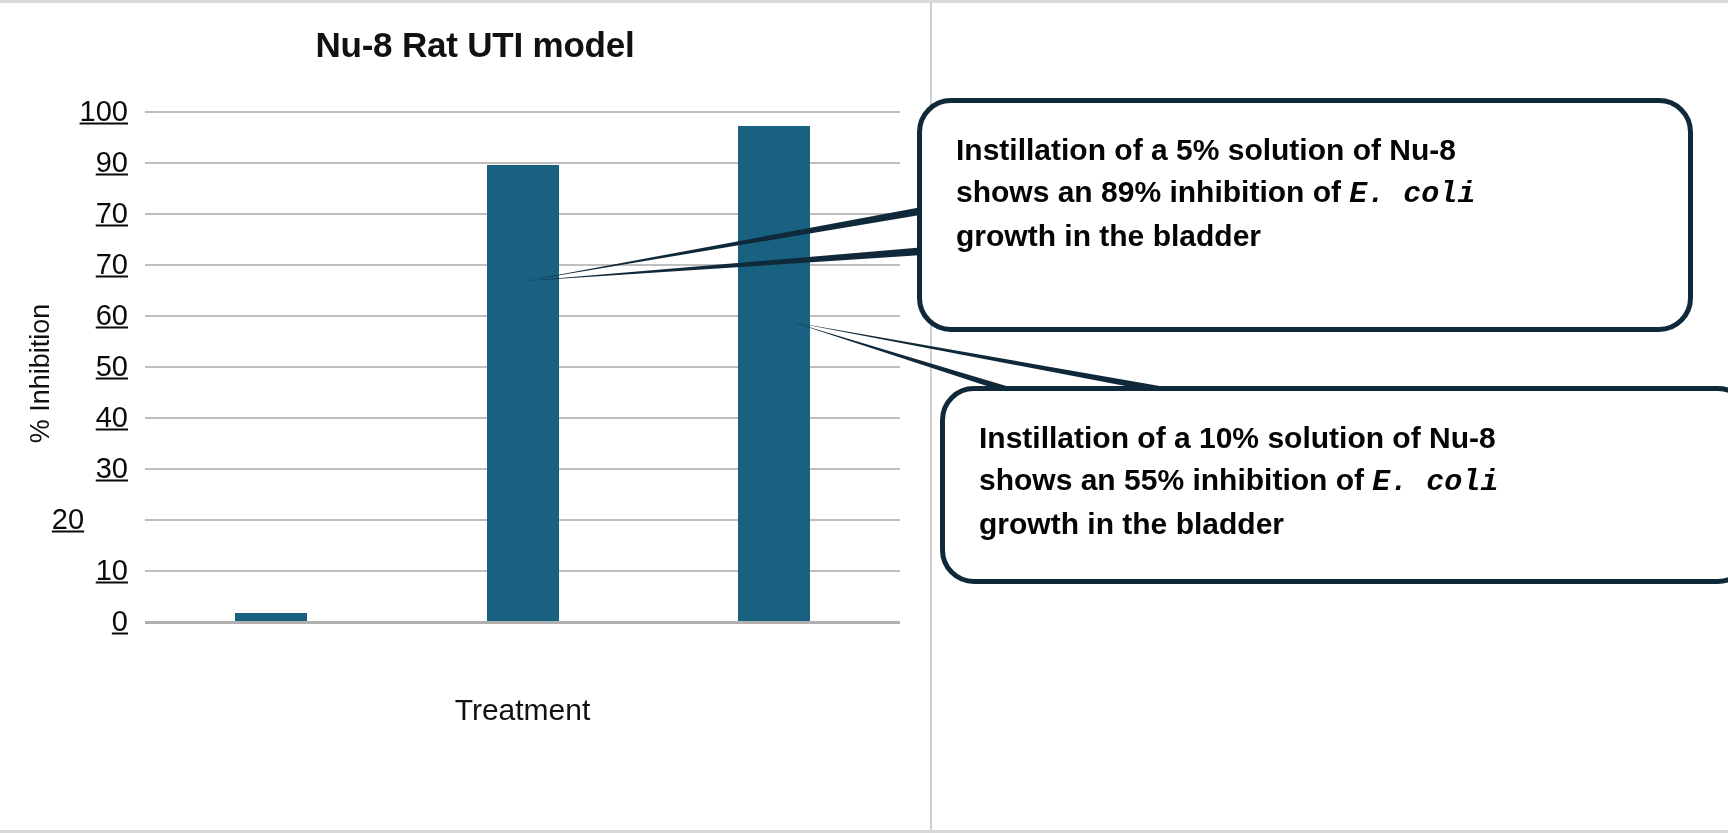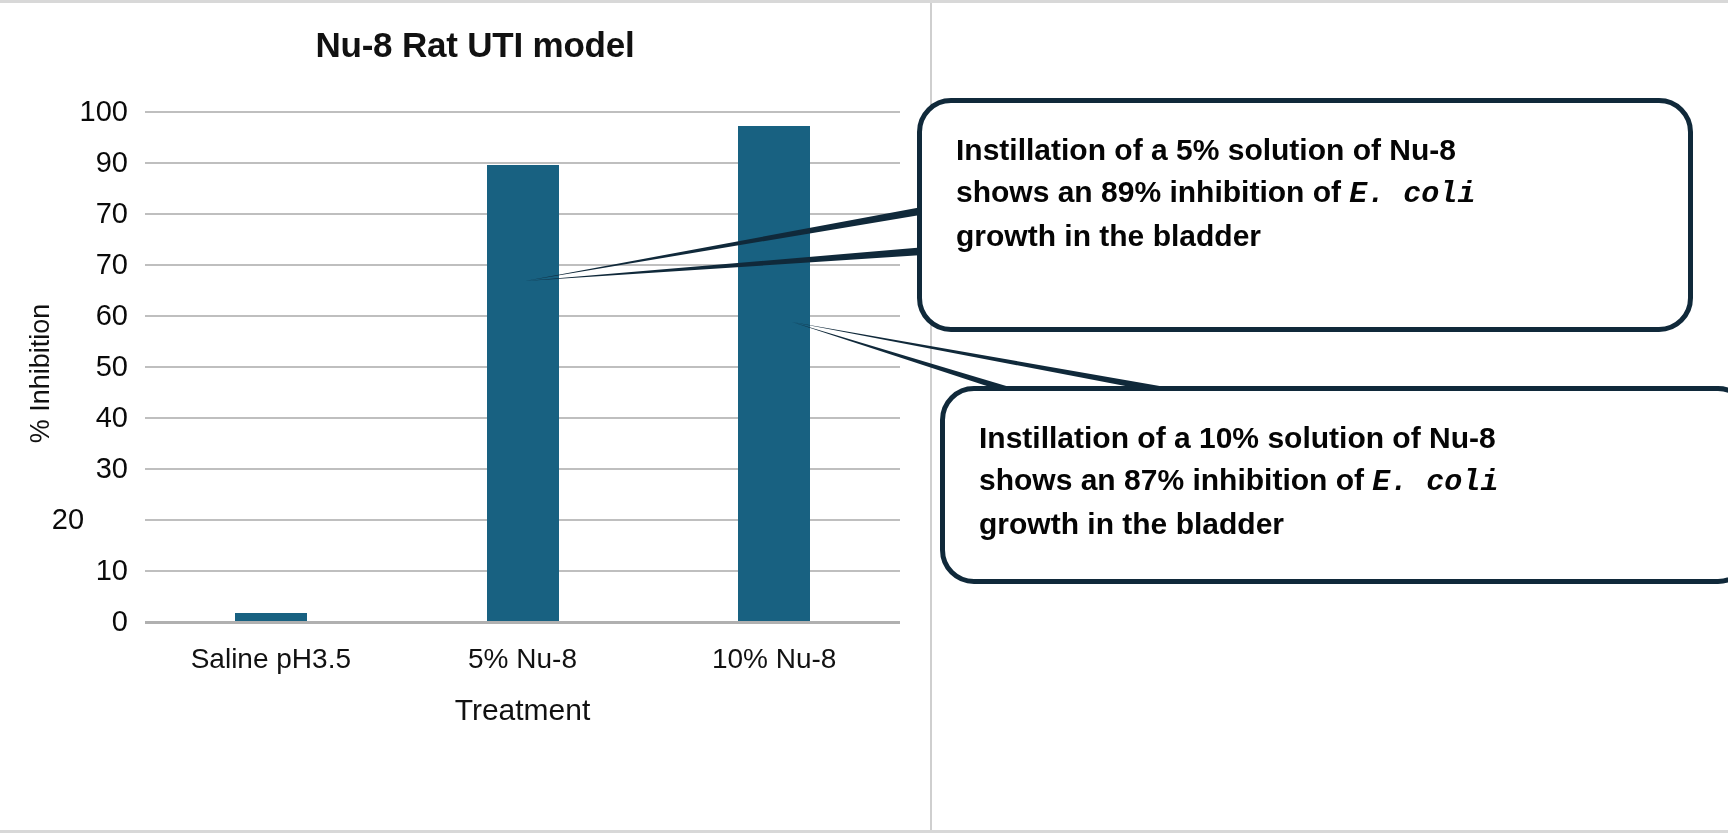--- a/index.html
+++ b/index.html
@@ -80,20 +80,21 @@
   }
   .ytick-label {
     position: absolute;
     right: 0;
     width: 120px;
     text-align: right;
     font-size: 29px;
     font-weight: 400;
     color: #0a0a0a;
     transform: translateY(-50%);
+    text-decoration: underline;
   }
   .ytick-wrap {
     position: absolute;
     left: 0px;
     top: 108px;
     width: 128px;
     height: 510px;
   }
   .bar {
     position: absolute;
@@ -203,25 +204,20 @@
         <div class="ytick-label" style="top: 357px;">30</div>
         <div class="ytick-label" style="top: 306px;">40</div>
         <div class="ytick-label" style="top: 255px;">50</div>
         <div class="ytick-label" style="top: 204px;">60</div>
         <div class="ytick-label" style="top: 153px;">70</div>
         <div class="ytick-label" style="top: 102px;">70</div>
         <div class="ytick-label" style="top: 51px;">90</div>
         <div class="ytick-label" style="top: 0px;">100</div>
       </div>
 
-    <div class="xtick-wrap" id="xtick-wrap">
-        <div class="xtick-label" style="left: 125.833px;">Saline pH3.5</div>
-        <div class="xtick-label" style="left: 377.5px;">5% Nu-8</div>
-        <div class="xtick-label" style="left: 629.167px;">10% Nu-8</div>
-      </div>
 
     <div class="x-axis-title">Treatment</div>
   </div>
 
   <svg class="leader-svg" viewBox="0 0 1728 833" xmlns="http://www.w3.org/2000/svg">
 
     <polygon points="525,281 938,204 938,212" fill="#10293a"></polygon>
     <polygon points="525,281 938,246 938,254" fill="#10293a"></polygon>
 
     <polygon points="792,322 1060,402 1054,408" fill="#10293a"></polygon>
@@ -232,18 +228,18 @@
     <div class="callout-text">
       <span>Instillation of a 5% solution of Nu-8</span><br>
       <span>shows an 89% inhibition of </span><span class="sci">E. coli</span><br>
       <span>growth in the bladder</span>
     </div>
   </div>
 
   <div class="callout" style="left:940px; top:386px; width:812px; height:198px;">
     <div class="callout-text">
       <span>Instillation of a 10% solution of Nu-8</span><br>
-      <span>shows an 87% inhibition of </span><span class="sci">E. coli</span><br>
+      <span>shows an 55% inhibition of </span><span class="sci">E. coli</span><br>
       <span>growth in the bladder</span>
     </div>
   </div>
 
 </div>
 
 </body></html>

